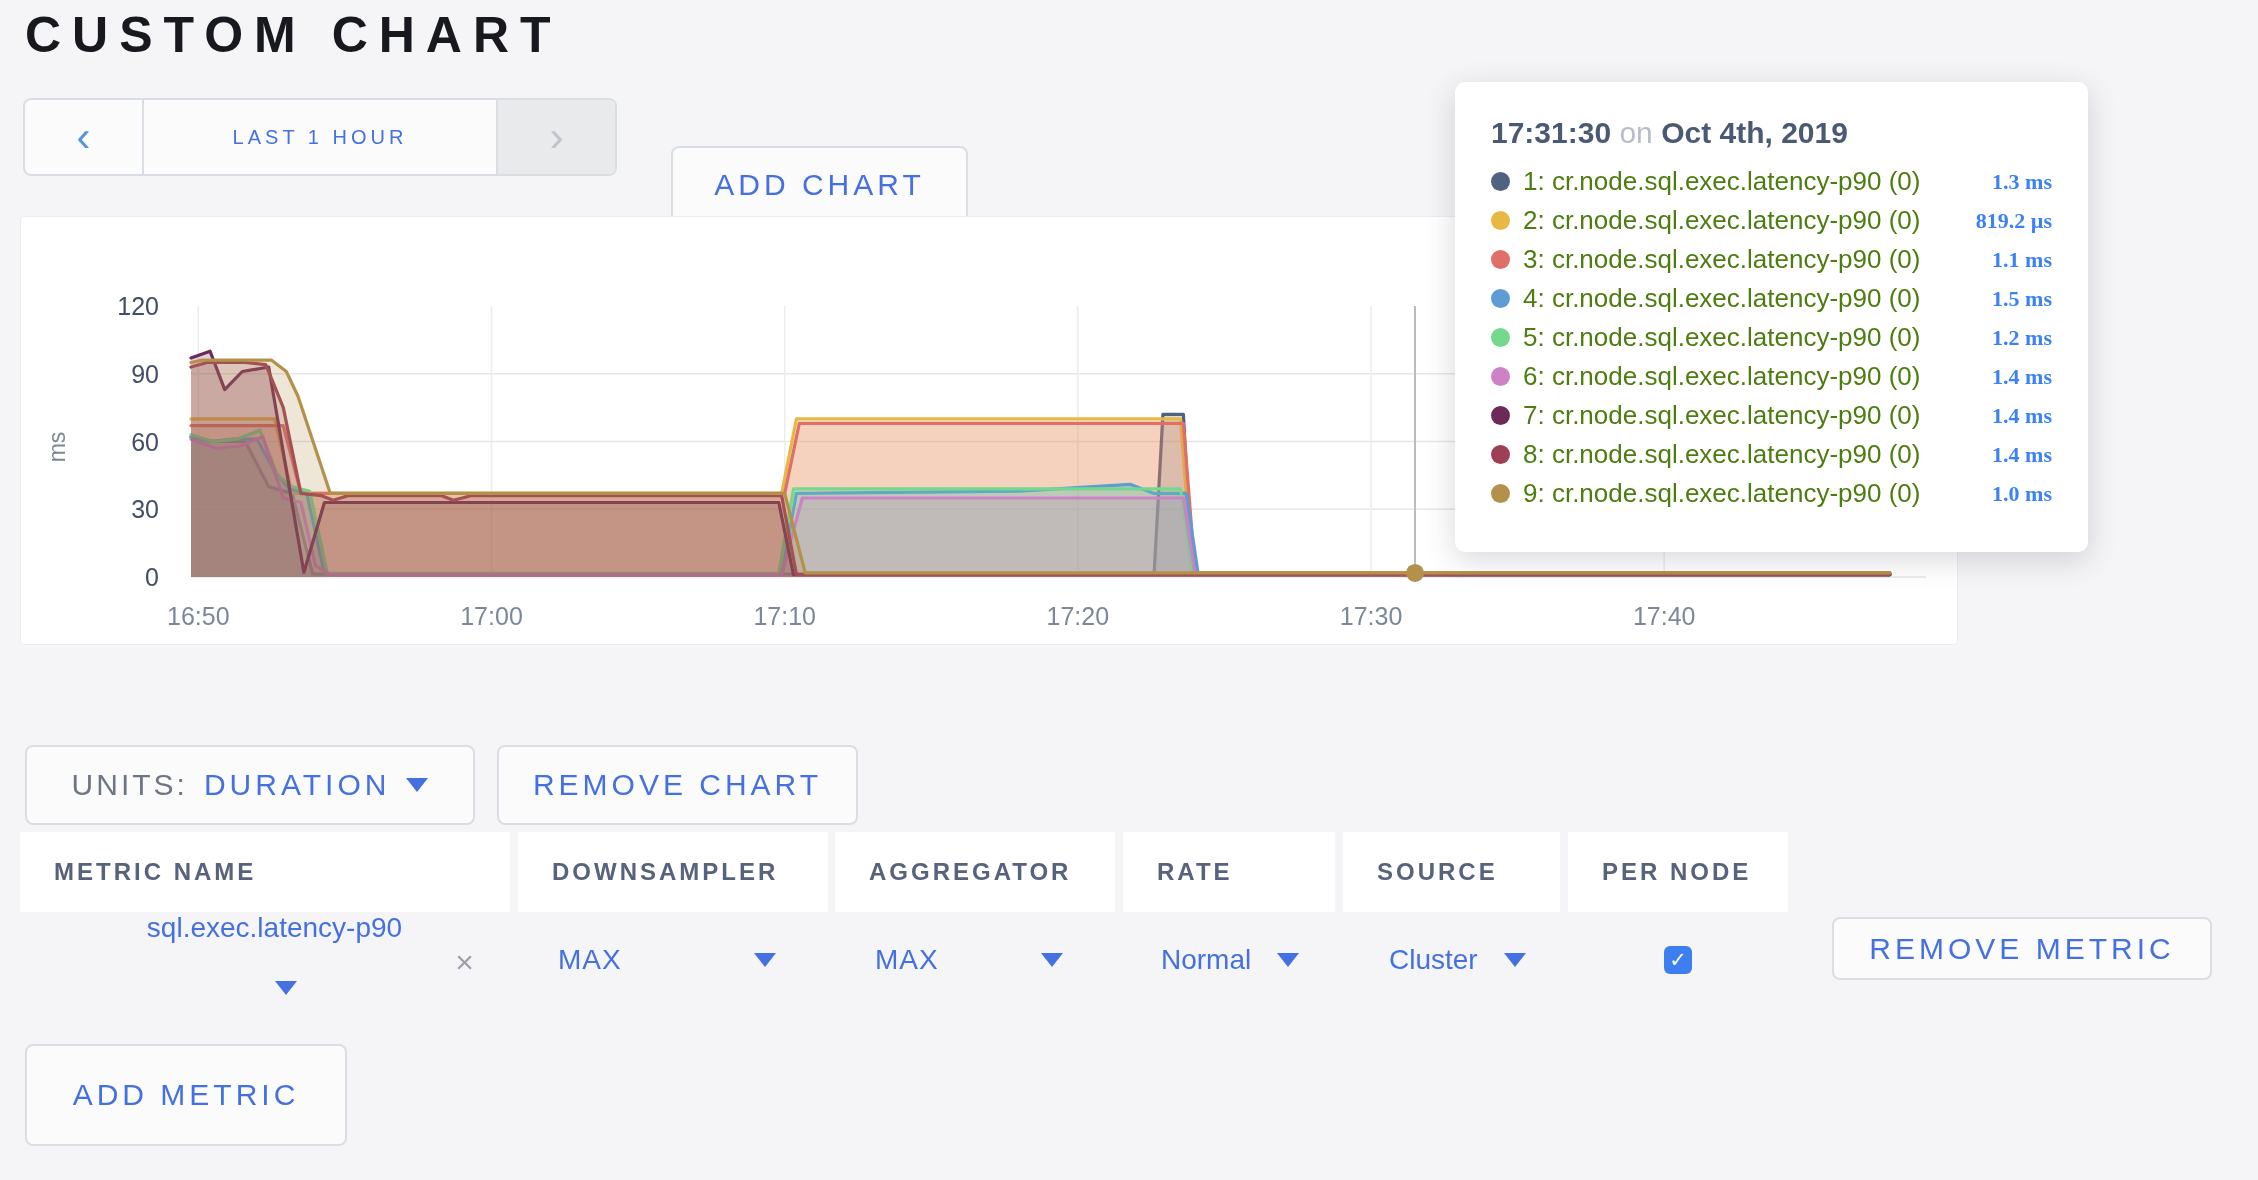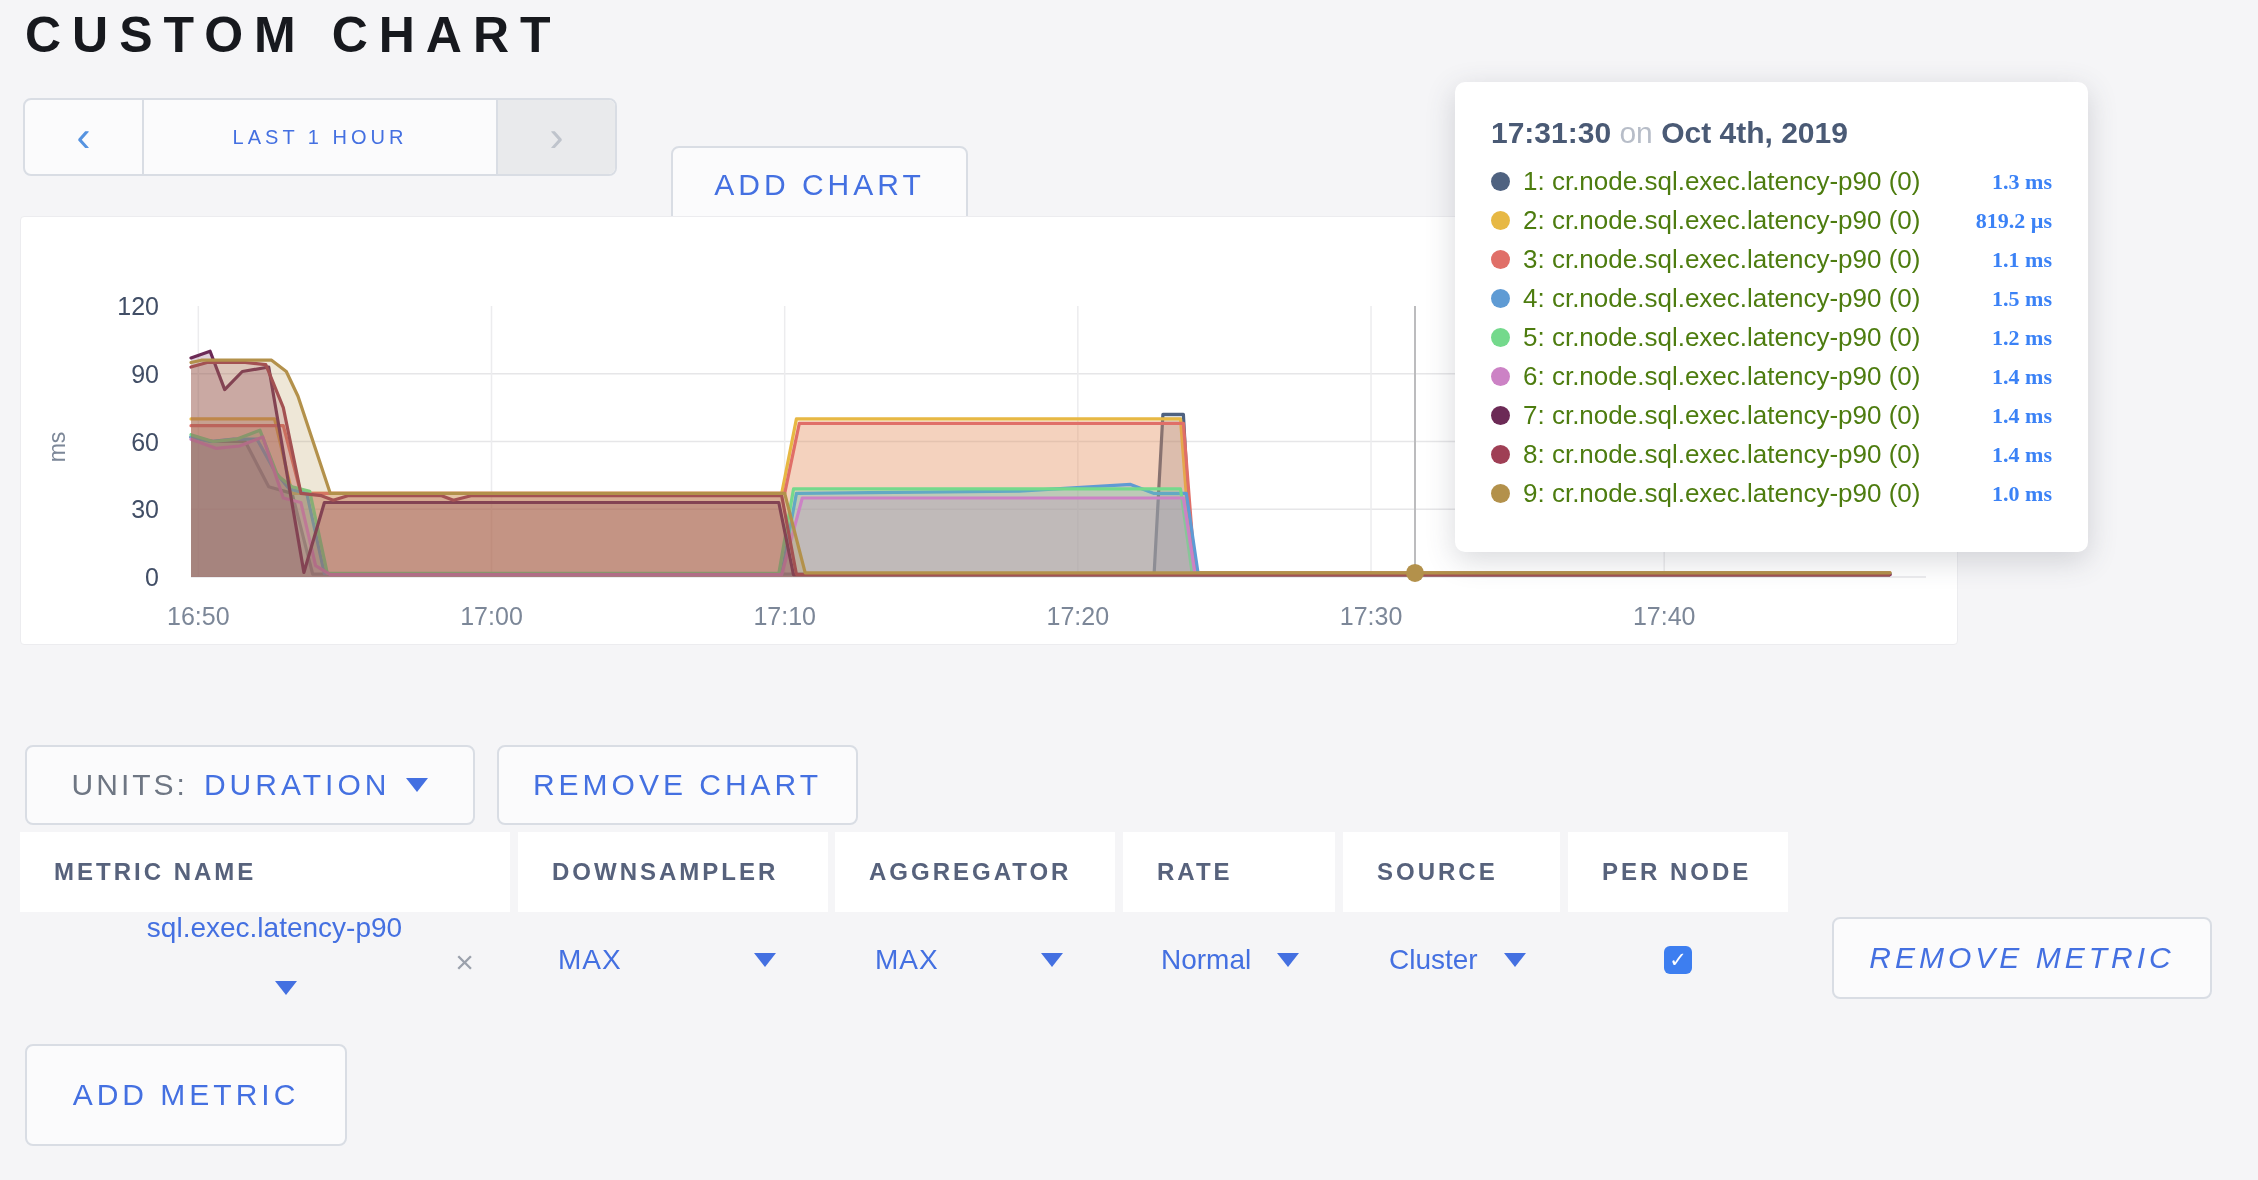--- a/index.html
+++ b/index.html
@@ -54,21 +54,21 @@
   .rc-x{margin-left:auto;color:#9ba1ac;font-size:32px;cursor:pointer;}
   .rc1 .caret{margin-left:22px;}
   .rc2,.rc3{padding-left:40px;padding-right:52px;letter-spacing:1px;}
   .rc2 .caret,.rc3 .caret{margin-left:auto;}
   .rc4{padding-left:38px;}.rc5{padding-left:46px;}
   .rc4 .caret,.rc5 .caret{margin-left:26px;}
   .rc6{justify-content:center;}
   .checkbox{width:28px;height:28px;border-radius:6px;background:#3d7ef0;color:#fff;
         display:flex;align-items:center;justify-content:center;font-size:21px;cursor:pointer;}
   .rm-wrap{position:relative;width:100%;height:100%;}
-  .rm-btn{left:36px;top:5px;width:380px;height:82px;font-style:italic;}
+  .rm-btn{left:36px;top:5px;width:380px;height:63px;}
   .add-metric{left:25px;top:1044px;width:322px;height:102px;}
 </style>
 </head>
 <body>
 
 <div class="page">
 
   <div class="page-title">CUSTOM CHART</div>
 
   <div class="time-group">

